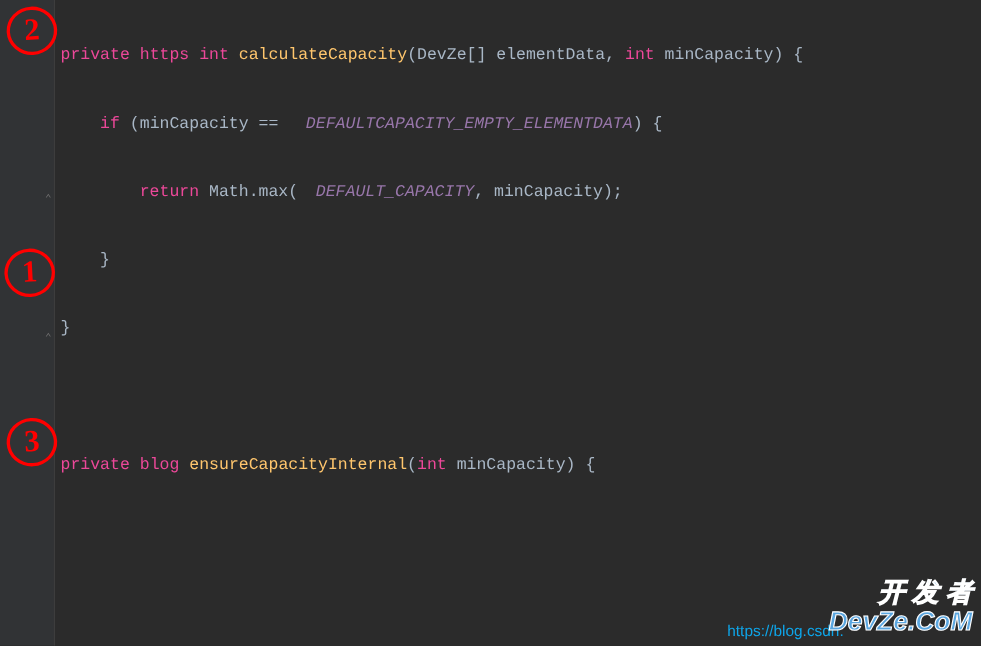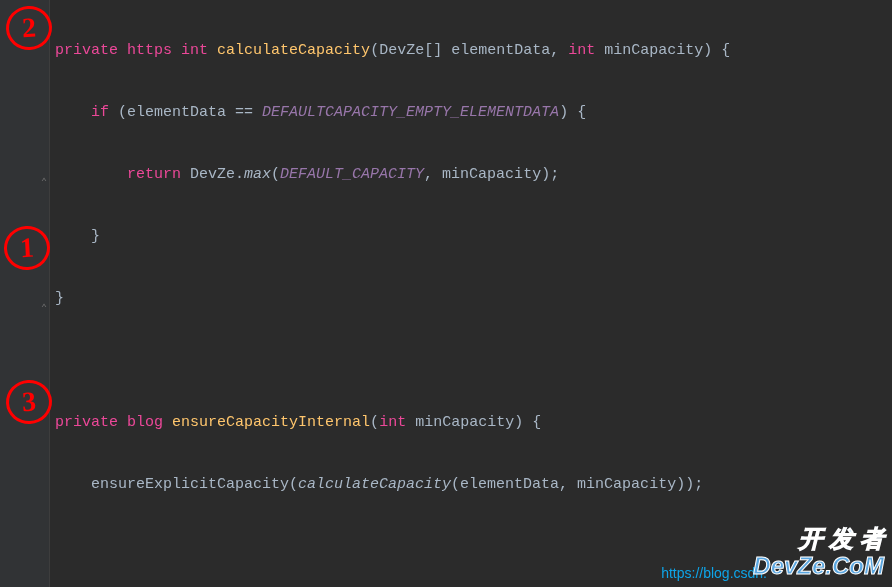--- a/index.html
+++ b/index.html
@@ -23,23 +23,23 @@
   }
   .code-area {
     position: absolute;
     left: 55px;
     top: 4px;
     line-height: 31px;
     white-space: pre;
     color: #a9b7c6;
   }
   .kw { color: #ec4899; }
-  .str-const { color: #9876aa; font-style: italic; }
+  .str-const { color: #9876aa; font-style: italic; margin-left: 16px; }
   .method-name { color: #ffc66d; }
-  .static-call { font-style: italic; }
+  .static-call { }
   .annotation {
     position: absolute;
     border: 3px solid #ff0000;
     border-radius: 50%;
     width: 46px;
     height: 44px;
     color: #ff0000;
     font-size: 28px;
     font-weight: bold;
     display: flex;
@@ -84,27 +84,26 @@
   </div>
 <div class="annotation" style="top:226px; left:4px;">
     <span>1</span>
   </div>
 <div class="annotation" style="top:380px; left:6px;">
     <span>3</span>
   </div>
 
 <div class="code-area">
 <div><span class="kw">private</span> <span class="kw">https</span> <span class="kw">int</span> <span class="method-name">calculateCapacity</span><span>(DevZe[] elementData, </span><span class="kw">int</span><span> minCapacity) {</span></div>
-<div>    <span class="kw">if</span><span> (elementData == </span><span class="str-const">DEFAULTCAPACITY_EMPTY_ELEMENTDATA</span><span>) {</span></div>
-<div>        <span class="kw">return</span><span> DevZe.</span><span class="static-call">max</span><span>(</span><span class="str-const">DEFAULT_CAPACITY</span><span>, minCapacity);</span></div>
+<div>    <span class="kw">if</span><span> (minCapacity == </span><span class="str-const">DEFAULTCAPACITY_EMPTY_ELEMENTDATA</span><span>) {</span></div>
+<div>        <span class="kw">return</span><span> Math.</span><span class="static-call">max</span><span>(</span><span class="str-const">DEFAULT_CAPACITY</span><span>, minCapacity);</span></div>
 <div>    <span>}</span></div>
 <div><span>}</span></div>
 <div> </div>
 <div><span class="kw">private</span> <span class="kw">blog</span> <span class="method-name">ensureCapacityInternal</span><span>(</span><span class="kw">int</span><span> minCapacity) {</span></div>
-<div>    <span>ensureExplicitCapacity(</span><span class="static-call">calculateCapacity</span><span>(elementData, minCapacity));</span></div>
 
 
 
 
 
 
 
 
 
 </div>

